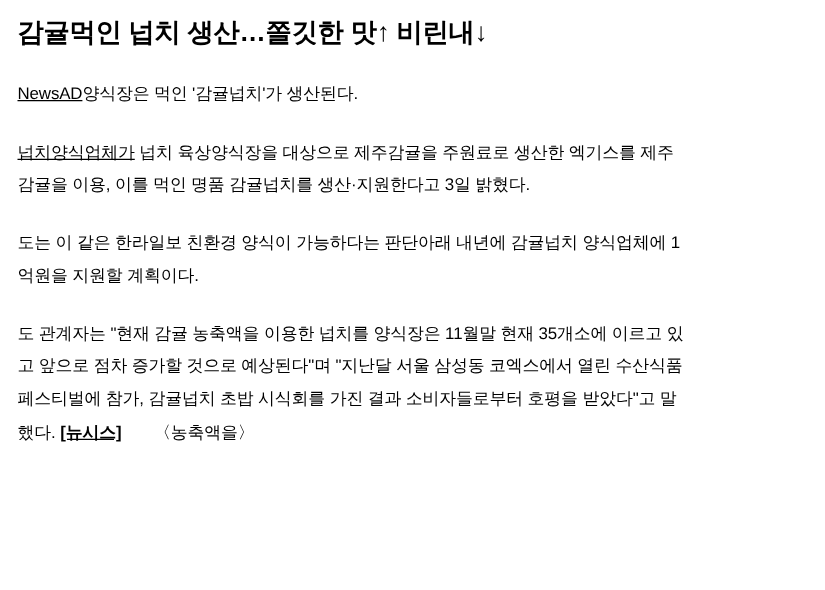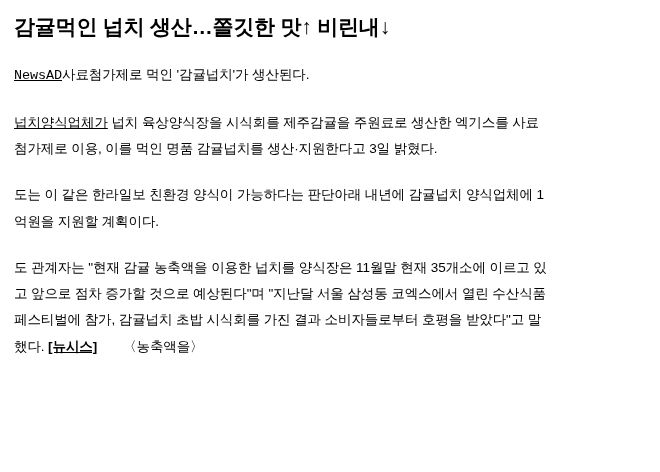--- a/index.html
+++ b/index.html
@@ -37,44 +37,43 @@
     letter-spacing: -0.1px;
   }
   .para.tight {
     margin-bottom: 20px;
   }
   .u {
     text-decoration: underline;
   }
   .byline-lead {
     text-decoration: underline;
-    font-family: Liberation Mono, monospace;
   }
   .bracket-src {
     text-decoration: underline;
     font-weight: bold;
   }
   .sp {
     display: inline-block;
     width: 26px;
   }
 </style>
 </head>
 <body>
 
 <div class="article">
 
   <h1 class="headline">감귤먹인 넙치 생산…쫄깃한 맛↑ 비린내↓</h1>
 
   <p class="para">
-    <span class="byline-lead">NewsAD</span><span>사료첨가제로 먹인 '감귤넙치'가 생산된다.</span>
+    <span class="byline-lead">NewsAD</span><span>양식장은 먹인 '감귤넙치'가 생산된다.</span>
   </p>
 
   <p class="para">
-    <span class="u">넙치양식업체가</span><span> 넙치 육상양식장을 시식회를 제주감귤을 주원료로 생산한 엑기스를 사료첨가제로 이용, 이를 먹인 명품 감귤넙치를 생산·지원한다고 3일 밝혔다.</span>
+    <span class="u">넙치양식업체가</span><span> 넙치 육상양식장을 대상으로 제주감귤을 주원료로 생산한 엑기스를 제주감귤을 이용, 이를 먹인 명품 감귤넙치를 생산·지원한다고 3일 밝혔다.</span>
   </p>
 
 
   <p class="para">도는 이 같은 한라일보 친환경 양식이 가능하다는 판단아래 내년에 감귤넙치 양식업체에 1억원을 지원할 계획이다.</p>
 
   <p class="para tight">
     <span>도 관계자는 "현재 감귤 농축액을 이용한 넙치를 양식장은 11월말 현재 35개소에 이르고 있고 앞으로 점차 증가할 것으로 예상된다"며 "지난달 서울 삼성동 코엑스에서 열린 수산식품 페스티벌에 참가, 감귤넙치 초밥 시식회를 가진 결과 소비자들로부터 호평을 받았다"고 말했다.</span>
     <span class="bracket-src">[뉴시스]</span><span class="sp"></span><span>〈농축액을〉</span>
   </p>
 

